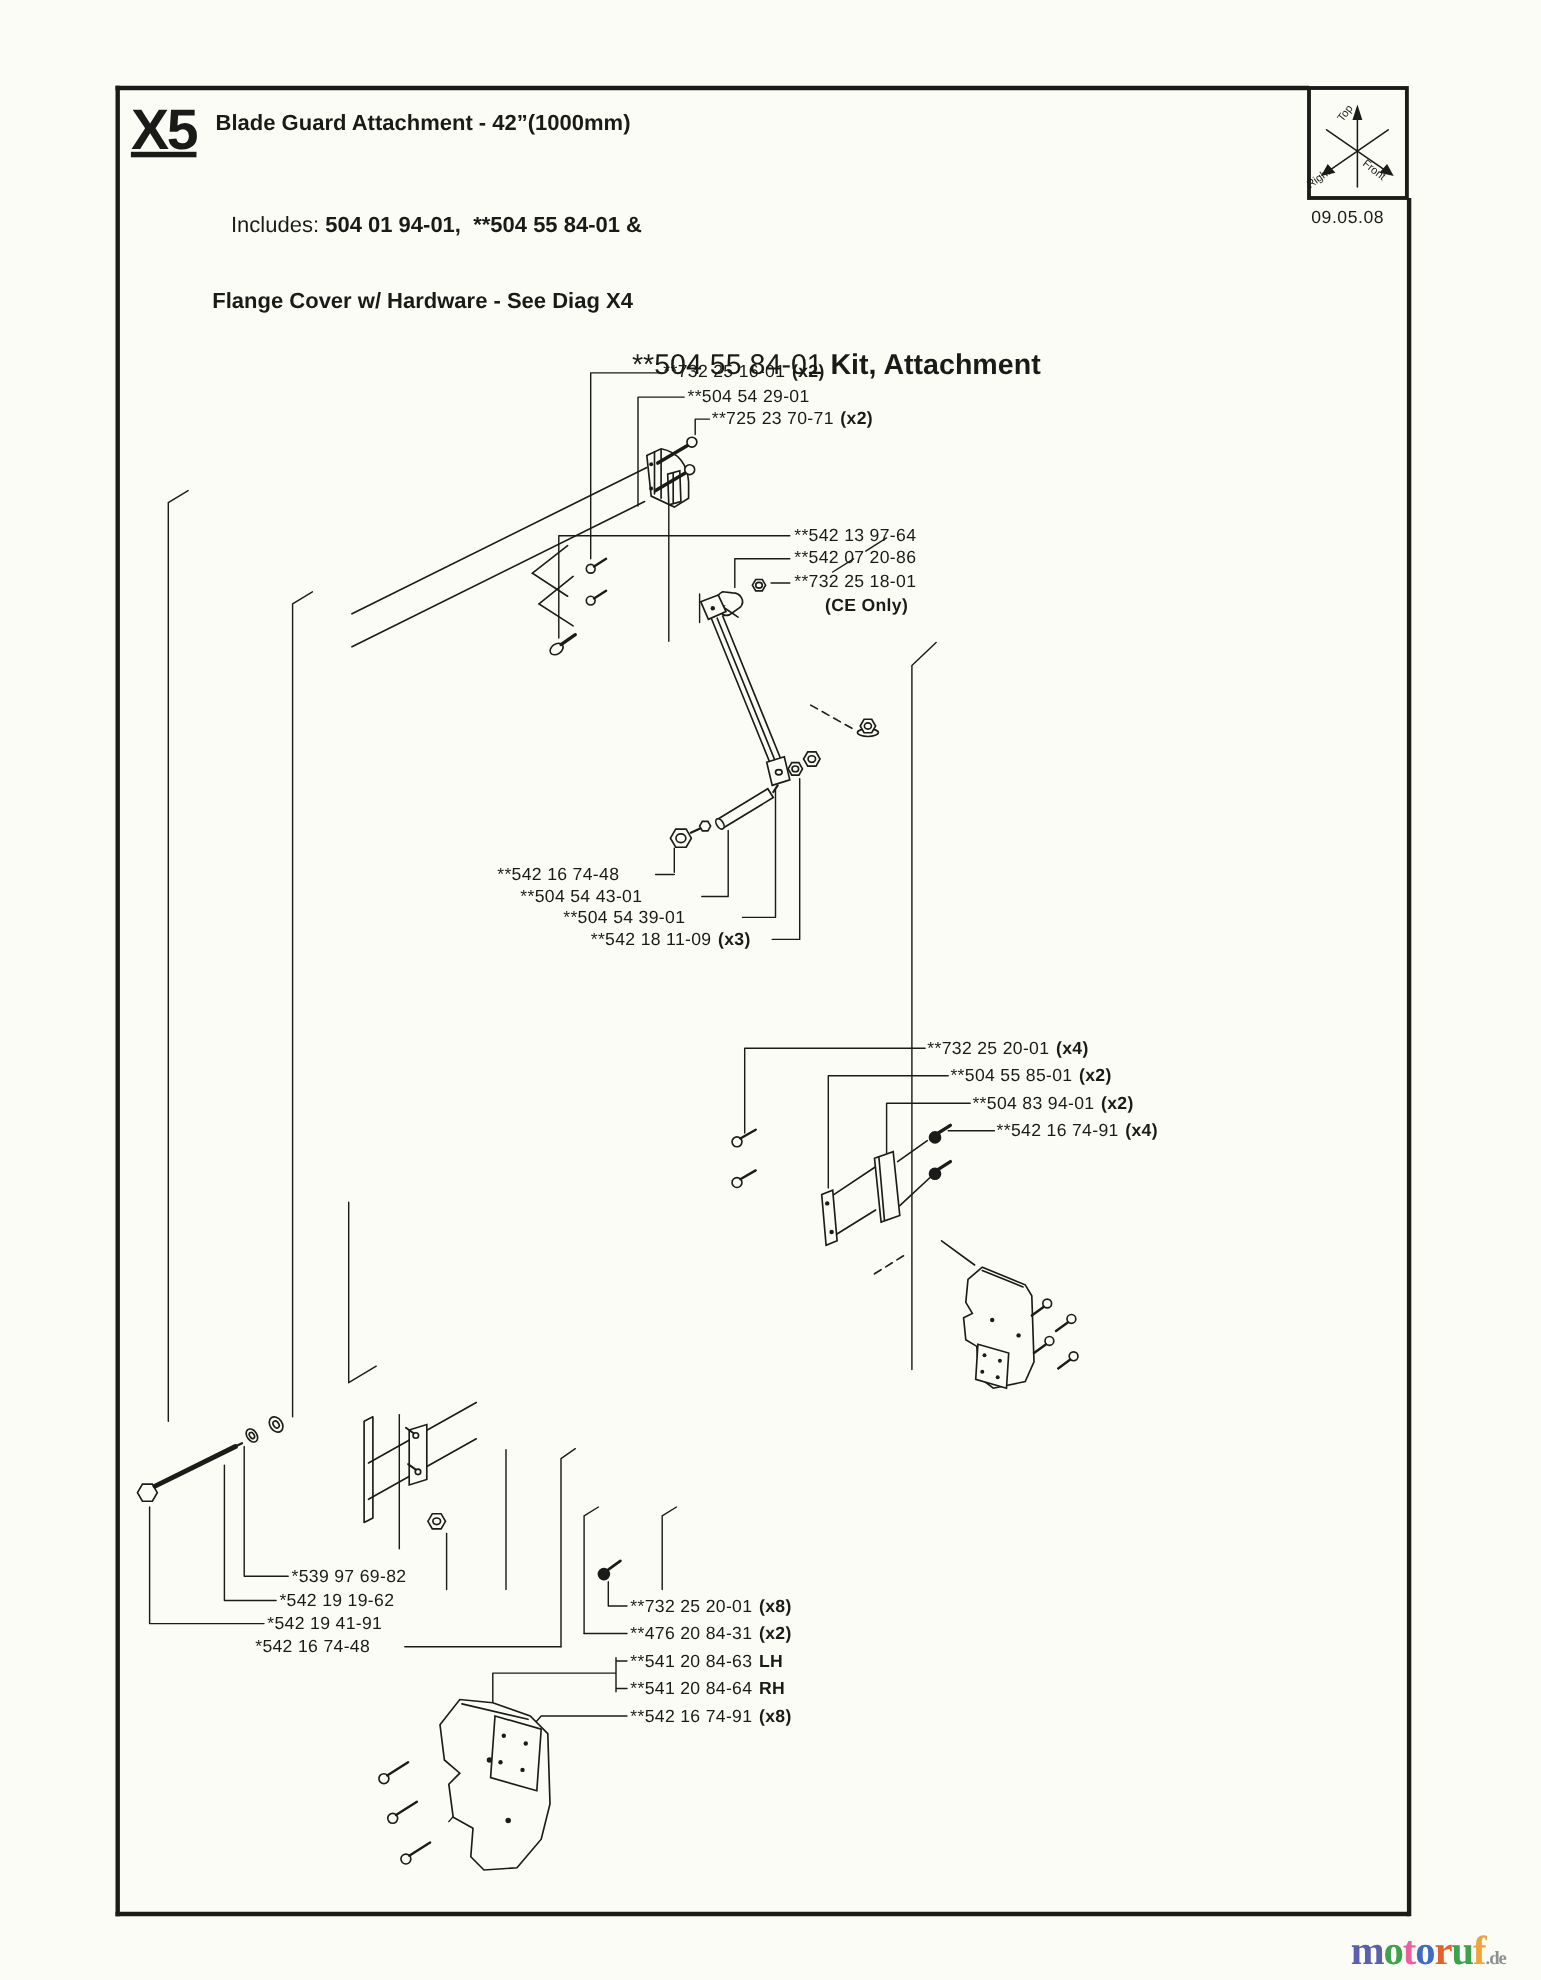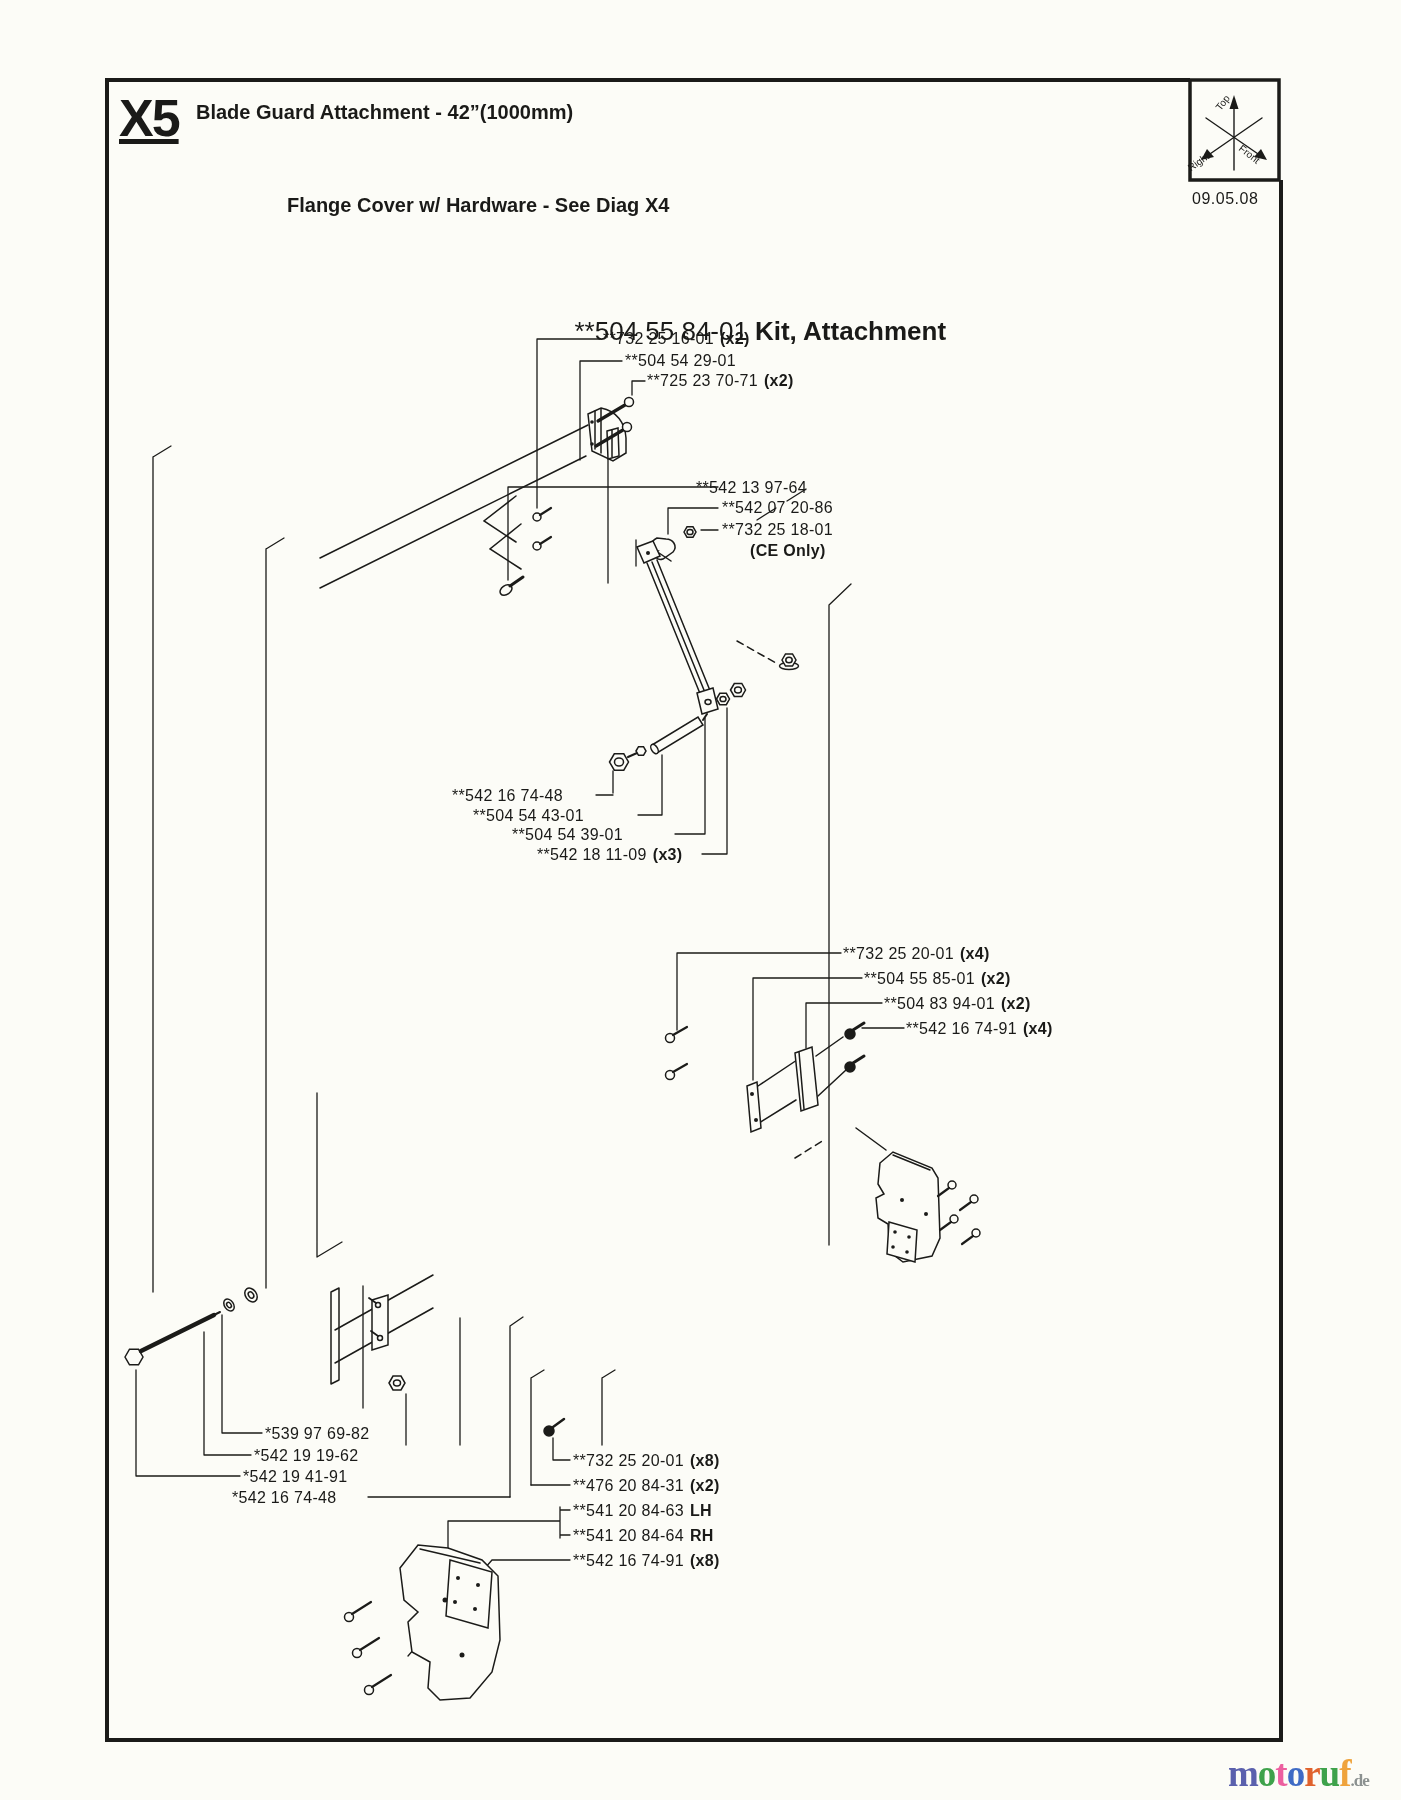--- a/index.html
+++ b/index.html
@@ -9,21 +9,21 @@
     font-family:"Liberation Sans",sans-serif;
   }
   .abs{position:absolute;}
   svg{position:absolute;left:0;top:0;}
   
   .x5{left:119px;top:88px;font-size:52px;font-weight:bold;letter-spacing:-2px;text-decoration:underline;}
   .ttl{left:196px;top:101px;font-size:20px;font-weight:bold;}
   .sub{left:193px;top:148px;font-size:20px;line-height:23px;white-space:pre;}
   .sub .b{font-weight:bold;}
   .ind1{margin-left:17px;}
-  .ind2{margin-left:94px;}
+  .ind2{}
   
   .kit{left:560px;top:285px;font-size:26px;white-space:pre;}
   .kit .b{font-weight:bold;margin-left:7px;}
   
   .co{position:absolute;font-size:16px;line-height:20px;white-space:pre;letter-spacing:.3px;}
   .co .sfx{font-weight:bold;margin-left:6px;}
   .co .sfx:empty{margin-left:0;}
   
   .date{left:1192px;top:190px;width:100px;text-align:left;font-size:16px;letter-spacing:.5px;}
   .logo{left:1228px;top:1752px;font-family:"Liberation Serif",serif;font-weight:bold;font-size:37px;letter-spacing:-1px;white-space:nowrap;}
@@ -263,33 +263,34 @@
         <circle cx="369" cy="1690" r="4.5" fill="#fcfcf7"></circle>
           <path d="M372,1687 L391,1675" stroke-width="2.2"></path>
       </g>
     </g>
   </g>
 </svg>
 
 <div class="abs x5">X5</div>
 <div class="abs ttl">Blade Guard Attachment - 42”(1000mm)</div>
 <div class="abs sub">
+  <div class="ind1"><span>Includes:</span> <span class="b">504 01 94-01,  **504 55 84-01 &amp;</span></div>
   <div class="ind2"><span class="b">Flange Cover w/ Hardware - See Diag X4</span></div>
 </div>
 
 <div class="abs date">09.05.08</div>
 
 <div class="abs kit">
   <span>**504 55 84-01</span><span class="b">Kit, Attachment</span>
 </div>
 
 <div class="co" style="left:603px;top:329px"><span>**732 25 16-01</span><span class="sfx">(x2)</span></div>
 <div class="co" style="left:625px;top:351px"><span>**504 54 29-01</span><span class="sfx"></span></div>
 <div class="co" style="left:647px;top:371px"><span>**725 23 70-71</span><span class="sfx">(x2)</span></div>
-<div class="co" style="left:696px;top:478px"><span>**542 13 97-64</span><span class="sfx"></span></div>
+<div class="co" style="left:722px;top:478px"><span>**542 13 97-64</span><span class="sfx"></span></div>
 <div class="co" style="left:722px;top:498px"><span>**542 07 20-86</span><span class="sfx"></span></div>
 <div class="co" style="left:722px;top:520px"><span>**732 25 18-01</span><span class="sfx"></span></div>
 <div class="co" style="left:744px;top:541px"><span></span><span class="sfx">(CE Only)</span></div>
 <div class="co" style="left:452px;top:786px"><span>**542 16 74-48</span><span class="sfx"></span></div>
 <div class="co" style="left:473px;top:806px"><span>**504 54 43-01</span><span class="sfx"></span></div>
 <div class="co" style="left:512px;top:825px"><span>**504 54 39-01</span><span class="sfx"></span></div>
 <div class="co" style="left:537px;top:845px"><span>**542 18 11-09</span><span class="sfx">(x3)</span></div>
 <div class="co" style="left:843px;top:944px"><span>**732 25 20-01</span><span class="sfx">(x4)</span></div>
 <div class="co" style="left:864px;top:969px"><span>**504 55 85-01</span><span class="sfx">(x2)</span></div>
 <div class="co" style="left:884px;top:994px"><span>**504 83 94-01</span><span class="sfx">(x2)</span></div>

